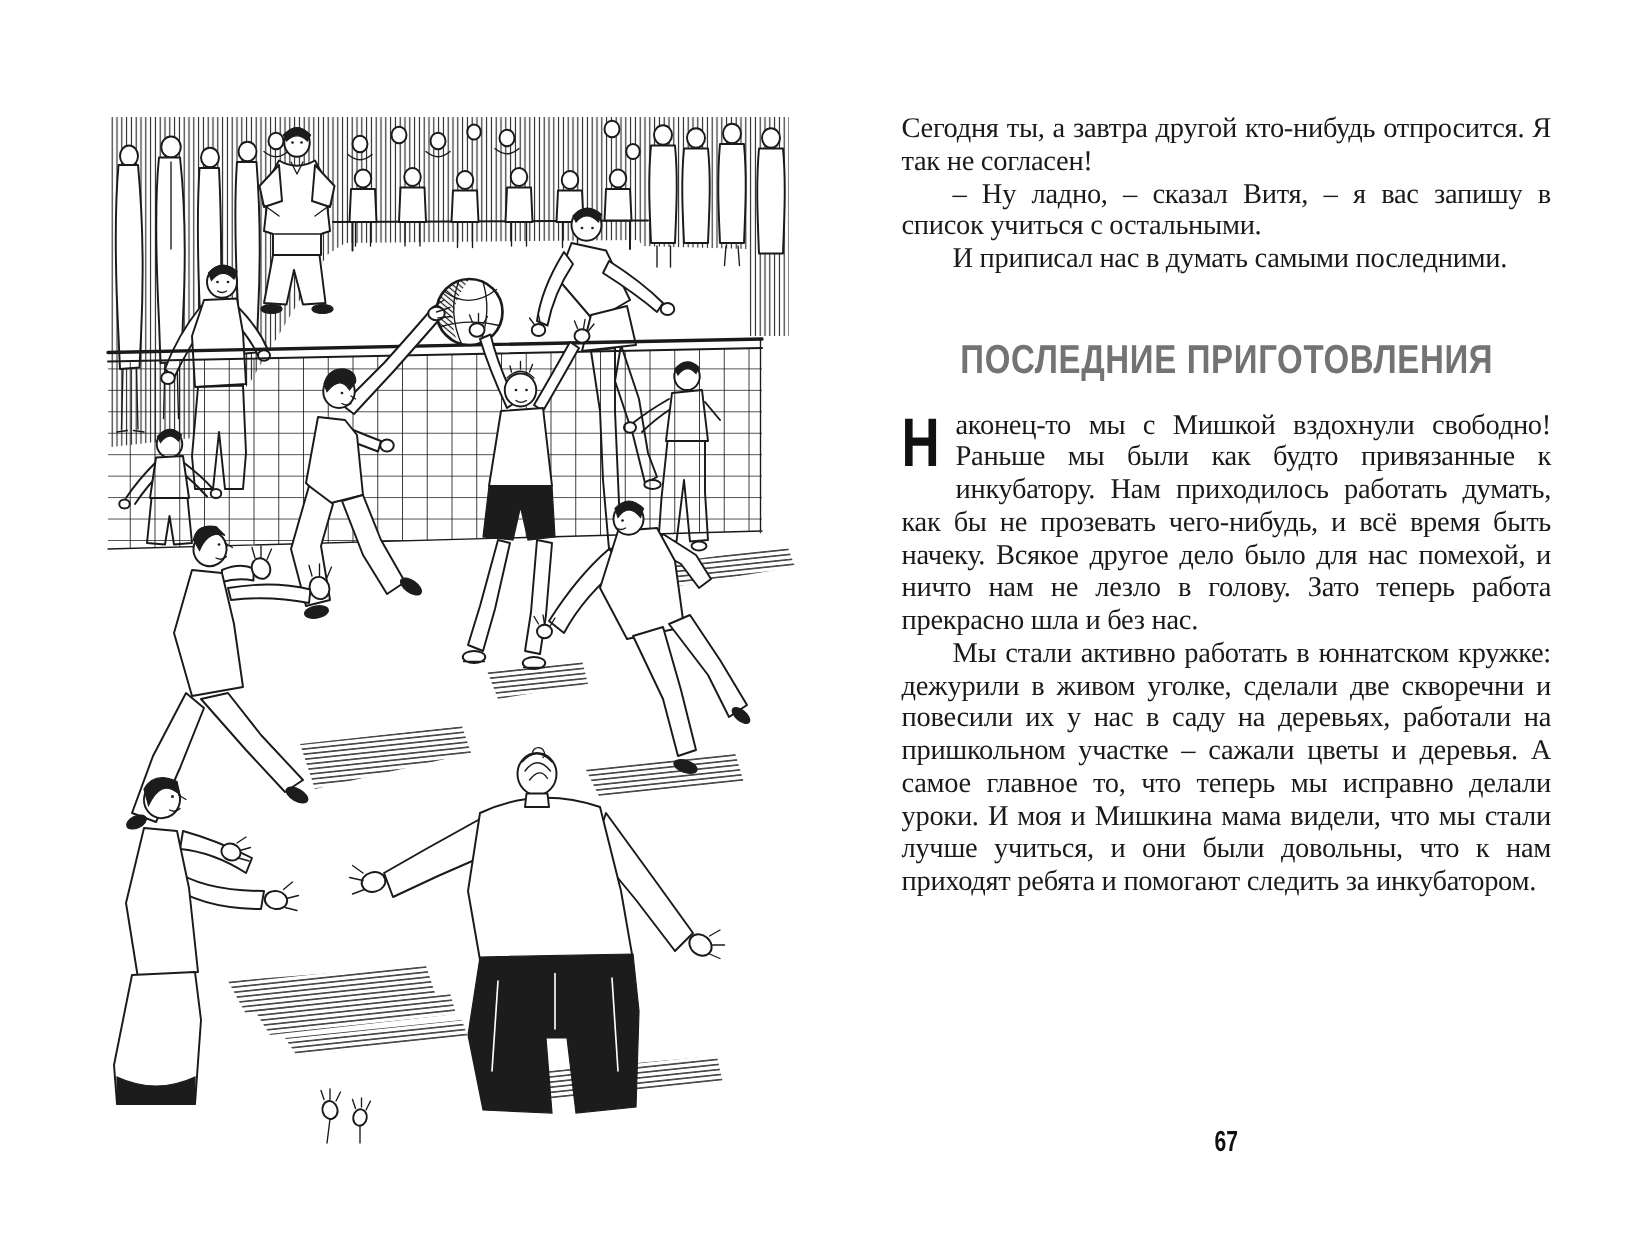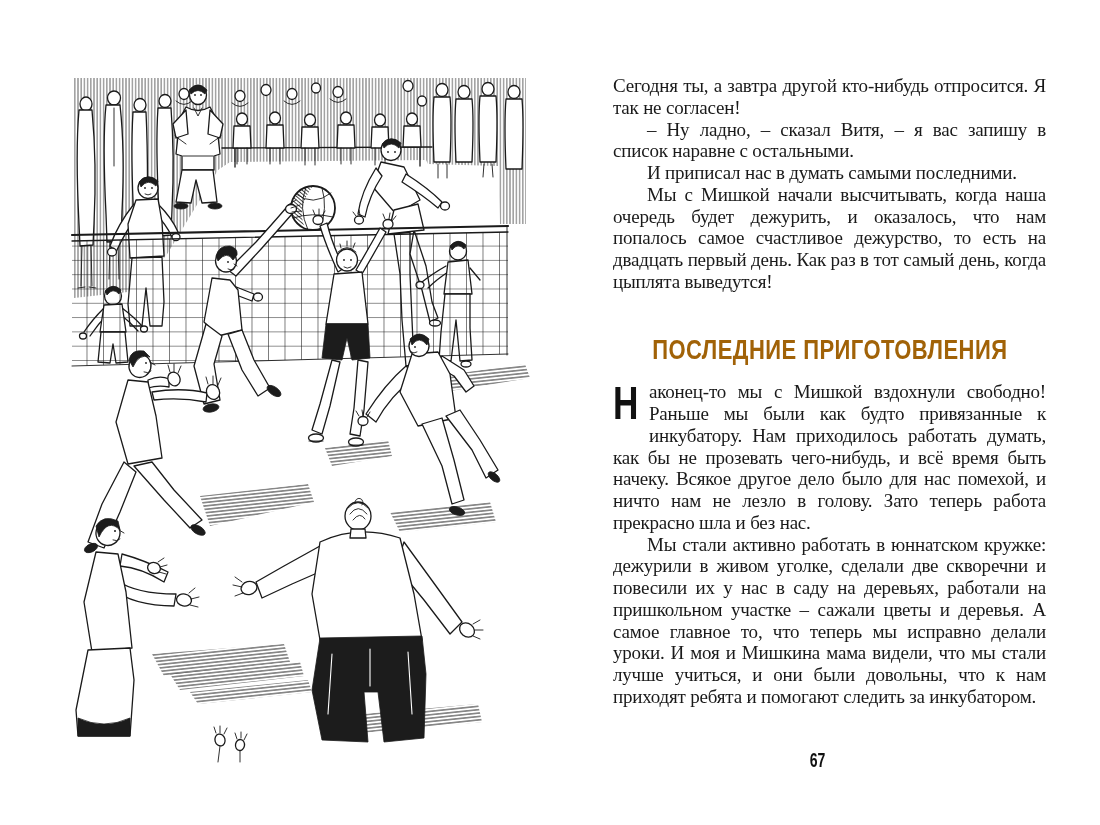--- a/index.html
+++ b/index.html
@@ -4,28 +4,28 @@
 <style>
   html,body{margin:0;padding:0;}
   body{
     width:1100px;height:825px;background:#ffffff;position:relative;
     font-family:"Liberation Serif",serif;color:#1a1a1a;overflow:hidden;
   }
   .illus{position:absolute;left:70px;top:74px;width:470px;height:690px;margin:0;}
   .text-col{
     position:absolute;left:601px;top:75px;width:433px;
     font-size:19px;line-height:21.75px;letter-spacing:-0.2px;
-    text-align:justify;hyphens:auto;margin-left:12px;-webkit-hyphens:auto;
+    text-align:justify;hyphens:auto;-webkit-hyphens:auto;
   }
   .text-col p{margin:0;}
   .text-col p.ind{text-indent:34px;}
   .chapter-heading{
     margin:46px 0 21px 0;text-align:center;
     font-family:"Liberation Sans",sans-serif;font-weight:800;font-size:25px;
-    letter-spacing:.5px;white-space:nowrap;color:#a16207;
+    letter-spacing:.5px;white-space:nowrap;color:#737373;
   }
   .chapter-heading .squeeze{display:inline-block;transform:scale(.88,1.08);transform-origin:center;}
   .dropcap{
     float:left;width:30px;height:42px;margin:2px 6px 0 0;
     font-family:"Liberation Sans",sans-serif;font-weight:800;font-size:44px;line-height:42px;
     transform:scale(.8,1.04);transform-origin:left 60%;color:#111;
   }
   .folio{
     position:absolute;left:601px;top:751px;width:433px;text-align:center;
     font-family:"Liberation Sans",sans-serif;font-weight:800;font-size:18px;color:#111;
@@ -340,20 +340,19 @@
       <path class="ln thin" d="M146,659 L144,653 M150,659 L150,652 M154,660 L157,654 M150,672 L148,688"></path>
       <ellipse class="fw" cx="170" cy="671" rx="4.5" ry="5.5" transform="rotate(10 170 671)"></ellipse>
       <path class="ln thin" d="M167,665 L165,659 M171,664 L171,658 M174,666 L177,660 M170,677 L170,688"></path>
     </g>
   </g>
 </svg>
 </figure>
 
 <div class="text-col">
   <p>Сегодня ты, а завтра другой кто-нибудь отпросится. Я так не согласен!</p>
-  <p class="ind">– Ну ладно, – сказал Витя, – я вас запишу в список наравне с остальными.</p>
+  <p class="ind">– Ну ладно, – сказал Витя, – я вас запишу в список учиться с остальными.</p>
   <p class="ind">И приписал нас в думать самыми последними.</p>
-  <p class="ind">Мы с Мишкой начали высчитывать, когда наша очередь будет дежурить, и оказалось, что нам попалось самое счастливое дежурство, то есть на двадцать первый день. Как раз в тот самый день, когда цыплята выведутся!</p>
   <h2 class="chapter-heading"><span class="squeeze">ПОСЛЕДНИЕ ПРИГОТОВЛЕНИЯ</span></h2>
   <p><span class="dropcap">Н</span><span>аконец-то мы с Мишкой вздохнули свободно! Раньше мы были как будто привязанные к инкубатору. Нам приходилось работать думать, как бы не прозевать чего-нибудь, и всё время быть начеку. Всякое другое дело было для нас помехой, и ничто нам не лезло в голову. Зато теперь работа прекрасно шла и без нас.</span></p>
   <p class="ind">Мы стали активно работать в юннатском кружке: дежурили в живом уголке, сделали две скворечни и повесили их у нас в саду на деревьях, работали на пришкольном участке – сажали цветы и деревья. А самое главное то, что теперь мы исправно делали уроки. И моя и Мишкина мама видели, что мы стали лучше учиться, и они были довольны, что к нам приходят ребята и помогают следить за инкубатором.</p>
 </div>
 <div class="folio">67</div>
 
 </body></html>

